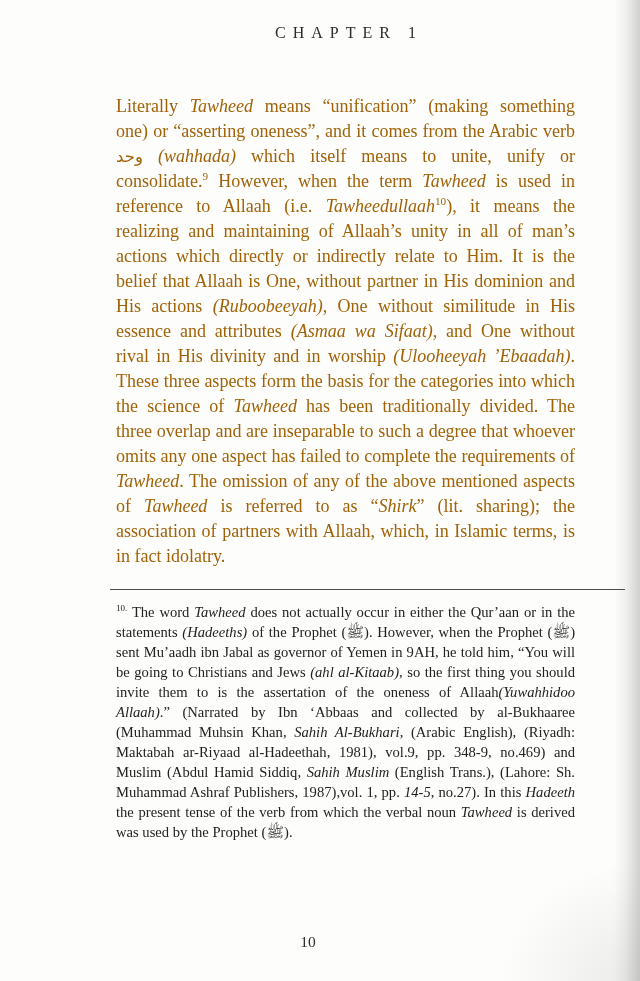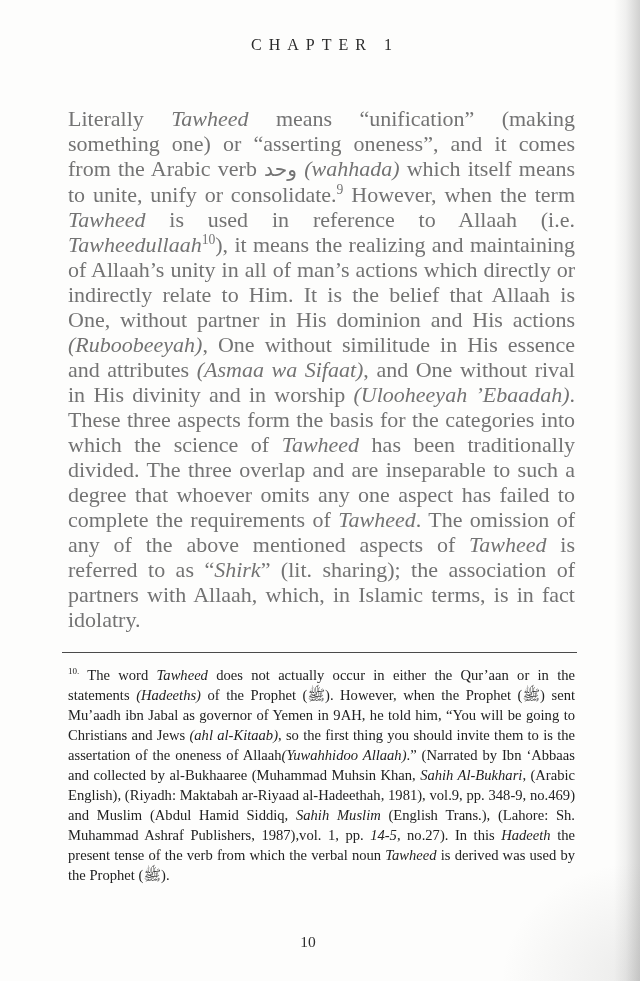--- a/index.html
+++ b/index.html
@@ -9,45 +9,46 @@
     height: 981px;
     margin: 0 auto;
     background: #fdfdfc;
     overflow: hidden;
     font-family: "Liberation Serif", "DejaVu Serif", serif;
     color: #1c1c1c;
     box-sizing: border-box;
   }
   .content {
     position: relative;
-    padding: 36px 65px 0 68px;
+    padding: 24px 65px 0 68px;
     box-sizing: border-box;
+    margin-left: 48px;
   }
   .chapter {
     text-align: center;
     font-size: 16px;
     letter-spacing: 7px;
     color: #2b2b2b;
     text-indent: 7px; 
     white-space: nowrap;
   }
   .title {
     margin: 22px 0 0 0;
     text-align: center;
     font-size: 23.5px;
     font-weight: 700;
     letter-spacing: 0.4px;
     color: #161616;
   }
   .body-para {
     margin: 52px 0 0 0;
-    font-size: 22px;
+    font-size: 18px;
     line-height: 25px;
     text-align: justify;
-    color: #737373;
+    color: #a16207;
   }
   .footnote-rule {
     margin: 20px 0 12px -6px;
     width: 515px;
     border: none;
     border-top: 1.6px solid #4a4a4a;
     height: 0;
   }
   .footnote {
     margin: 0 0 8px 0;

